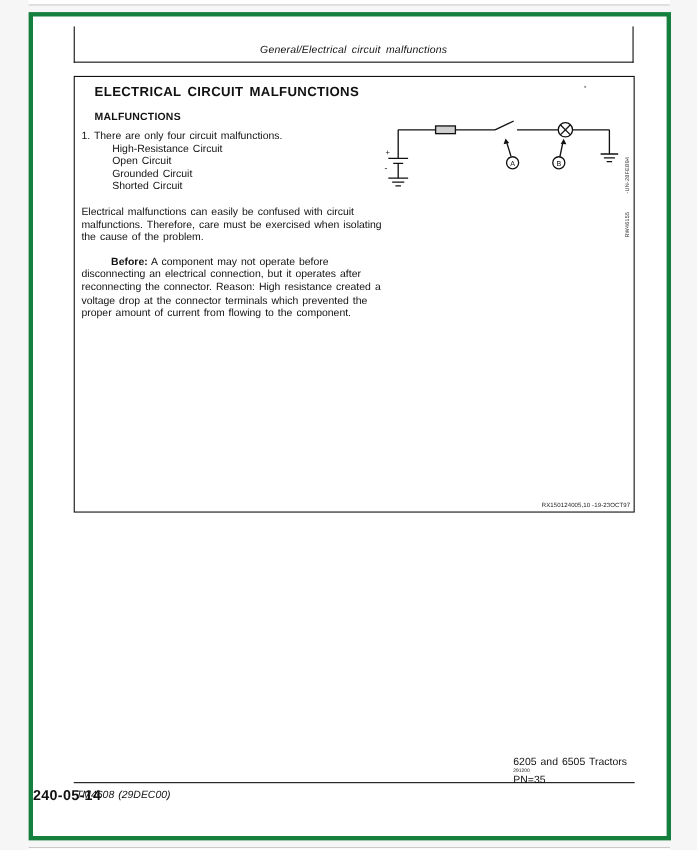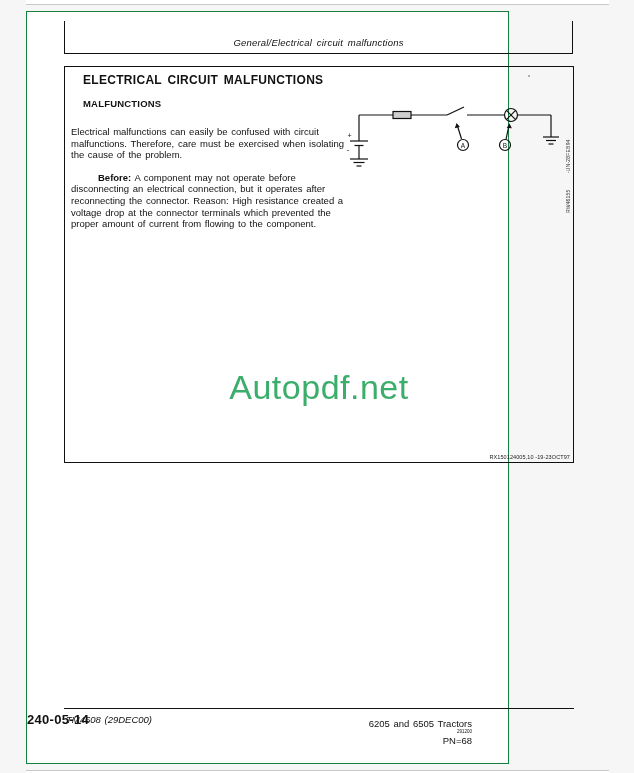--- a/index.html
+++ b/index.html
@@ -13,22 +13,22 @@
   .viewer{position:relative;width:634px;height:773px;overflow:hidden;}
   .page-sliver-top{
     position:absolute;left:26px;top:0;width:583px;height:4px;
     background:#fff;border-bottom:1px solid #c9c9c9;
   }
   .page-sliver-bottom{
     position:absolute;left:26px;top:770px;width:583px;height:3px;
     background:#fff;border-top:1px solid #c9c9c9;
   }
   .page{
-    position:absolute;left:26px;top:11px;width:483px;height:753px;
-    background:#fff;border:1px solid #15803d;box-sizing:border-box;
+    position:absolute;left:26px;top:11px;width:584px;height:753px;
+    background:#fff;border:4px solid #15803d;box-sizing:border-box;
   }
   .header-box{
     position:absolute;left:37px;top:9px;width:509px;height:33px;
     border-left:1.5px solid #111;border-right:1.5px solid #111;border-bottom:1.5px solid #111;
     box-sizing:border-box;
     display:flex;align-items:flex-end;justify-content:center;
     padding-bottom:5px;
   }
   .header-box .running-title{
     font-style:italic;font-size:9.5px;letter-spacing:.2px;word-spacing:2px;
@@ -75,21 +75,21 @@
   }
   .footer-rule{
     position:absolute;left:37px;top:696px;width:510px;height:0;
     border-top:1.2px solid #111;
   }
   .footer-left{position:absolute;left:39px;top:702px;font-size:9.5px;word-spacing:1px;font-style:italic;}
   .footer-center{
     position:absolute;left:0;right:0;top:700px;
     font-weight:bold;font-size:13px;letter-spacing:.3px;
   }
-  .footer-right{position:absolute;right:36px;top:706px;text-align:right;}
+  .footer-right{position:absolute;right:36px;top:672px;}
   .footer-right .fr1{font-size:9.5px;word-spacing:1px;}
   .footer-right .fr2{font-size:4.5px;line-height:6px;}
   .footer-right .fr3{font-size:9.5px;line-height:11px;}
 </style>
 </head>
 <body>
 
 <div class="viewer">
   <div class="page-sliver-top"></div>
 
@@ -99,20 +99,27 @@
       <span class="running-title">General/Electrical circuit malfunctions</span>
     </div>
 
     <div class="content-box">
       <div class="main-heading">ELECTRICAL CIRCUIT MALFUNCTIONS</div>
       <div class="sub-heading">MALFUNCTIONS</div>
       <div class="artifact-dot"></div>
 
       <div class="text-col">
         <p>
+          <span>1. There are only four circuit malfunctions.</span>
+          <span class="mal-list" style="display:block;">
+            <span style="display:block;">High-Resistance Circuit</span>
+            <span style="display:block;">Open Circuit</span>
+            <span style="display:block;">Grounded Circuit</span>
+            <span style="display:block;">Shorted Circuit</span>
+          </span>
         </p>
         <p>Electrical malfunctions can easily be confused with circuit malfunctions. Therefore, care must be exercised when isolating the cause of the problem.</p>
         <p class="para-example"><b>Before:</b><span> A component may not operate before disconnecting an electrical connection, but it operates after reconnecting the connector. Reason: High resistance created a voltage drop at the connector terminals which prevented the proper amount of current from flowing to the component.</span></p>
       </div>
 
       <div class="figure">
         <svg width="225" height="115" viewBox="0 0 225 115">
           <g stroke="#111" stroke-width="1.2" fill="none">
 
             <line x1="14" y1="18" x2="48" y2="18"></line>
@@ -158,30 +165,29 @@
             <text x="3" y="55" font-size="8">-</text>
             <text x="118" y="50.6" font-size="6.5">A</text>
             <text x="160" y="50.6" font-size="6.5">B</text>
           </g>
         </svg>
       </div>
 
       <span class="vtext vtext-top">-UN-28FEB94</span>
       <span class="vtext vtext-bottom">RW46155</span>
 
-      <div class="watermark" style="color: rgb(60, 174, 108);">Autopdf.net</div>
 
       <div class="image-ref">RX150124005,10 -19-23OCT97</div>
     </div>
 
     <div class="footer-rule"></div>
     <div class="footer-left">TM4608 (29DEC00)</div>
     <div class="footer-center">240-05-14</div>
     <div class="footer-right">
       <div class="fr1">6205 and 6505 Tractors</div>
       <div class="fr2">291200</div>
-      <div class="fr3">PN=68</div>
+      <div class="fr3">PN=35</div>
     </div>
 
   </div>
 
   <div class="page-sliver-bottom"></div>
 </div>
 
 </body></html>

